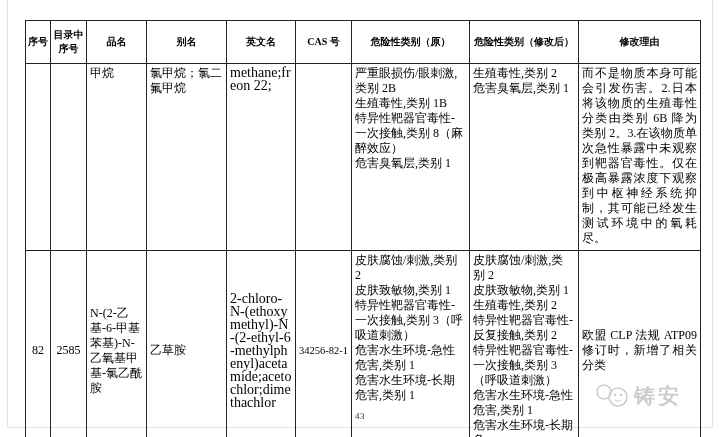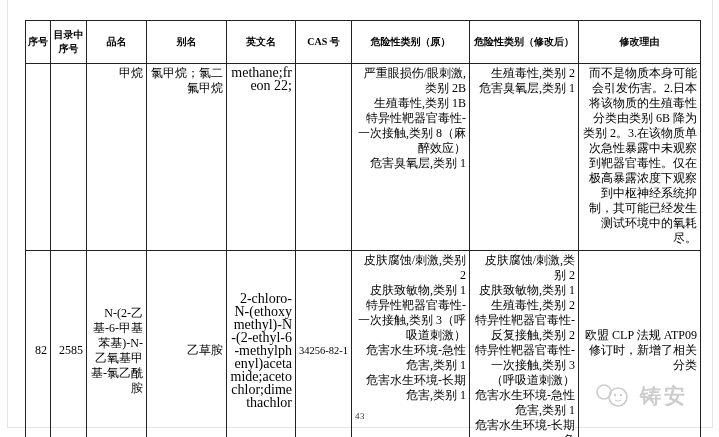--- a/index.html
+++ b/index.html
@@ -12,21 +12,20 @@
     border:1px solid #e4e4e4;pointer-events:none;
   }
   table.doc{
     position:absolute;left:25px;top:20px;width:675px;
     border-collapse:collapse;table-layout:fixed;
     font-size:12px;line-height:15px;
   }
   table.doc th,table.doc td{
     border:1px solid #222;padding:2px 3px;overflow:hidden;
     word-break:break-all;
-    text-align:right;
   }
   table.doc th{
     font-weight:bold;text-align:center;vertical-align:middle;
     font-size:10px;line-height:14px;height:40px;padding:1px 1px;
   }
   tr.row-1{height:187px;}
   tr.row-2{height:162px;}
   .vt{vertical-align:top;}
   .vm{vertical-align:middle;}
   .tc{text-align:center;}
@@ -34,21 +33,21 @@
   .bold{font-weight:normal;}
   td.english{font-size:14px;line-height:13px;margin-top:6px;}
   td.cas{font-size:10.5px;}
   td.reason{text-align:justify;}
   .page-number{
     position:absolute;left:355px;top:411px;font-size:9px;color:#333;
     letter-spacing:0.5px;
   }
   .watermark{
     position:absolute;left:592px;top:381px;display:flex;align-items:center;
-    gap:9px;z-index:5;color:#c9c9c9;background:rgba(255,255,255,0.55);
+    gap:3px;z-index:5;color:#c9c9c9;background:rgba(255,255,255,0.55);
     padding:1px 3px;
   }
   .watermark .wm-text{
     font-size:21px;font-weight:bold;letter-spacing:3px;color:#cccccc;
   }
 </style>
 </head>
 <body>
 
 <div class="page-edge"></div>

